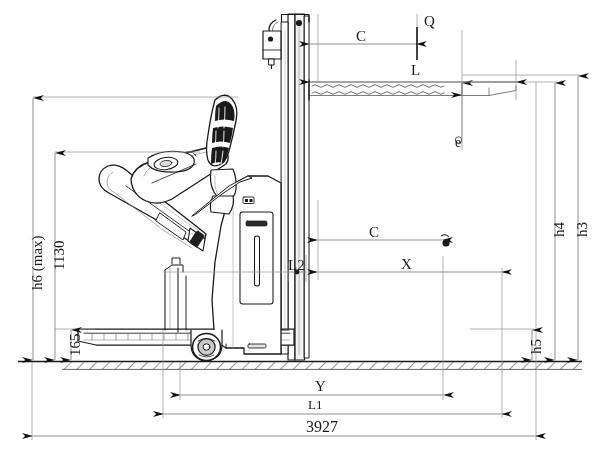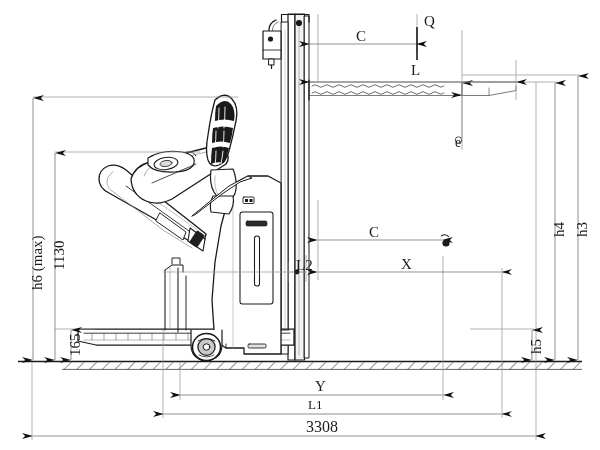--- a/index.html
+++ b/index.html
@@ -370,23 +370,23 @@
   <div class="dim-label" style="left:455px; top:136px; font-size:14px;">e</div>
 
   <div class="dim-label" style="left:356px; top:29px; font-size:15px;">C</div>
 
   <div class="dim-label" style="left:424px; top:14px; font-size:15px;">Q</div>
 
   <div class="dim-label" style="left:411px; top:63px; font-size:15px;">L</div>
 
   <div class="dim-label" style="left:369px; top:225px; font-size:15px;">C</div>
 
-  <div class="dim-label" style="left:296px; top:258px; font-size:15px;">L2</div>
+  <div class="dim-label" style="left:288px; top:258px; font-size:15px;">L2</div>
 
   <div class="dim-label" style="left:401px; top:257px; font-size:15px;">X</div>
 
   <div class="dim-label" style="left:315px; top:379px; font-size:15px;">Y</div>
 
   <div class="dim-label" style="left:308px; top:398px; font-size:13px;">L1</div>
 
-  <div class="dim-label" style="left:306px; top:419px; font-size:16px;">3308</div>
+  <div class="dim-label" style="left:306px; top:419px; font-size:16px;">3927</div>
 
 </div>
 
 </body></html>

